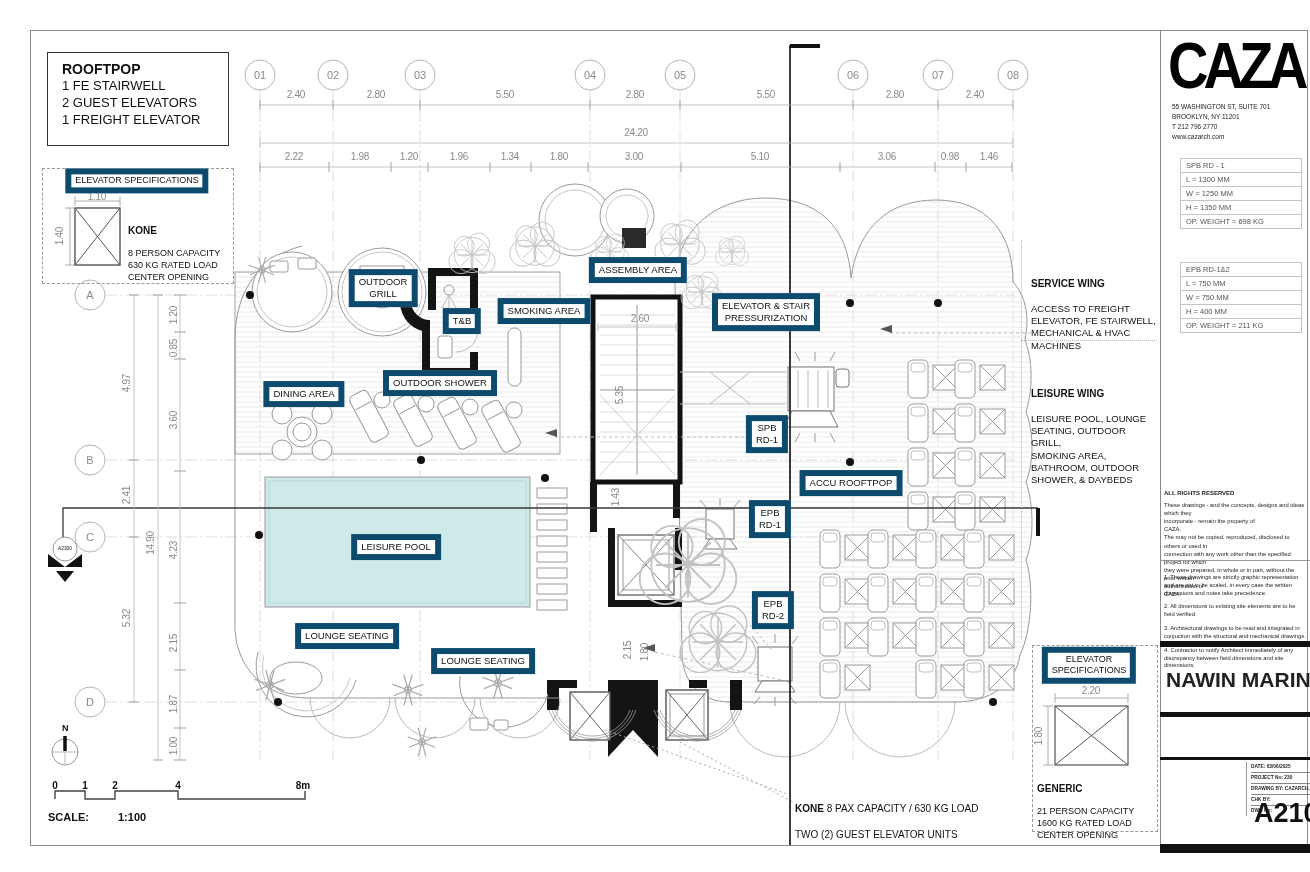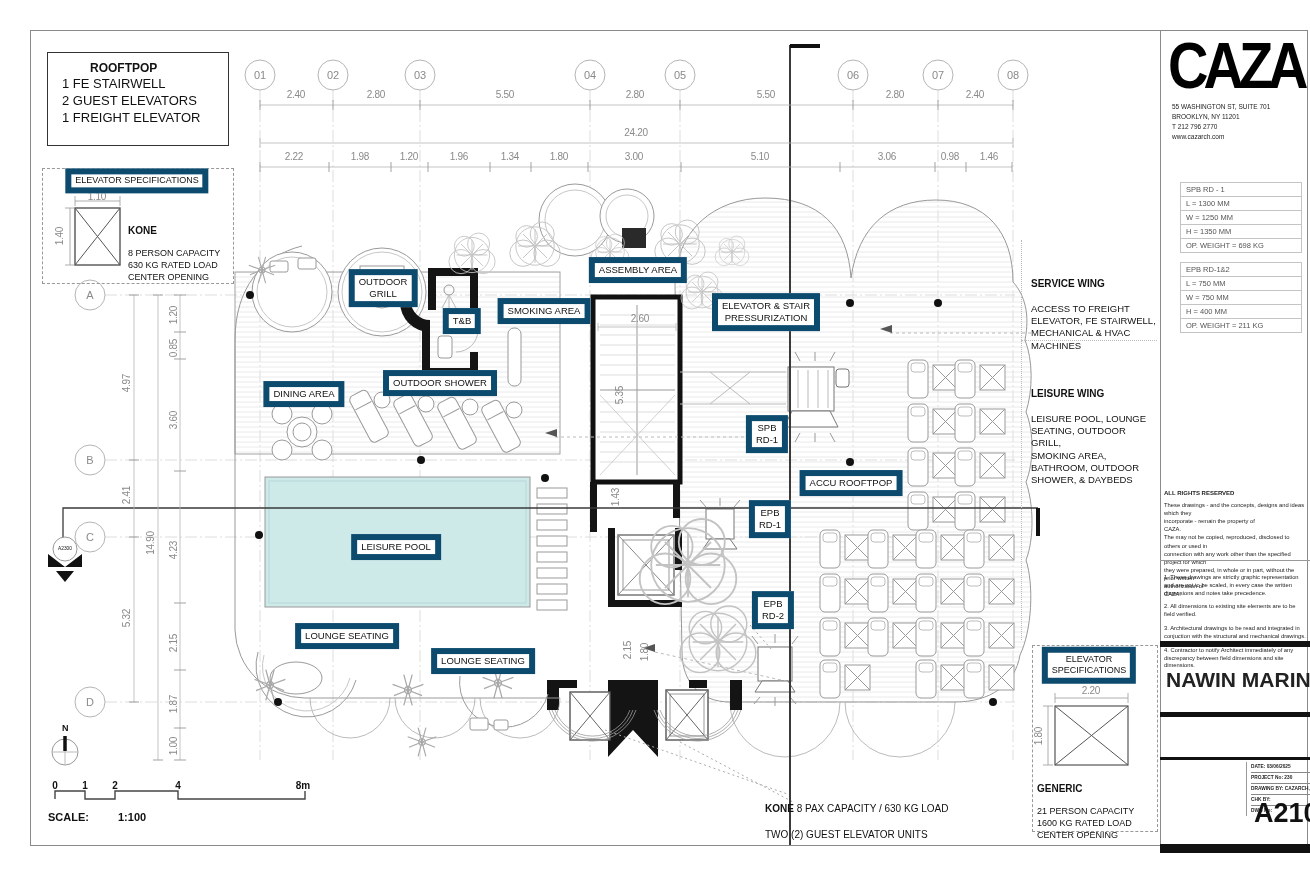--- a/index.html
+++ b/index.html
@@ -6,21 +6,21 @@
   #page{position:relative;width:1310px;height:872px;background:#fff;overflow:hidden;color:#111;}
   .abs{position:absolute;}
   .sheet-border{position:absolute;left:30px;top:30px;width:1276px;height:814px;border:1px solid #8a8a8a;}
   .panel-divider{position:absolute;left:1160px;top:30px;width:1px;height:815px;background:#8a8a8a;}
   .box-label{position:absolute;transform:translate(-50%,-50%);background:#fff;border:6px solid #0c4a6e;
     padding:1px 4px;font-size:9.5px;line-height:1.25;text-align:center;white-space:pre-line;color:#111;}
   .note{position:absolute;font-size:9.5px;line-height:1.3;white-space:pre-line;color:#111;}
   .note .t{font-weight:bold;font-size:10px;}
   .tiny{font-size:4.8px;}
   .legend-box{position:absolute;left:47px;top:52px;width:166px;height:84px;border:1.5px solid #333;padding:8px 0 0 14px;background:#fff;}
-  .legend-box .title{font-weight:bold;font-size:12px;margin-bottom:1px;margin-left:28px;}
+  .legend-box .title{font-weight:bold;font-size:14px;margin-bottom:1px;}
   .legend-box .line{font-size:13px;line-height:1.3;}
   .dashed-box{position:absolute;border:1px dashed #999;background:transparent;}
   .scale-tick{position:absolute;transform:translate(-50%,0);font-size:10px;font-weight:bold;color:#111;}
   
   .logo{position:absolute;left:1168px;top:28px;font-size:56px;font-weight:900;letter-spacing:-5px;transform:scaleY(1.15);transform-origin:top left;color:#000;}
   .address{position:absolute;left:1172px;top:102px;font-size:6.5px;line-height:1.55;white-space:pre-line;color:#222;}
   .spec-table{position:absolute;left:1180px;width:120px;border:1px solid #c4c4c4;background:#fff;}
   .spec-table .row{border-bottom:1px solid #c4c4c4;font-size:7.5px;color:#555;padding:2px 5px;height:9px;}
   .spec-table .row:last-child{border-bottom:none;}
   .rights{position:absolute;left:1164px;width:142px;font-size:5.8px;line-height:1.4;white-space:pre-line;color:#222;}
@@ -416,21 +416,21 @@
   <div class="dashed-box" style="left:1032px;top:645px;width:124px;height:185px"></div>
   <div class="box-label" style="left:1089px;top:665px;font-size:9px">ELEVATOR
 SPECIFICATIONS</div>
   <div class="note" style="left:1037px;top:770px;font-size:9px">
     <div class="t">GENERIC</div>
     <div>21 PERSON CAPACITY
 1600 KG RATED LOAD
 CENTER OPENING</div>
   </div>
 
-  <div class="note" style="left:765px;top:789px;font-size:10px">
+  <div class="note" style="left:795px;top:789px;font-size:10px">
     <div><b>KONE</b><span> 8 PAX CAPACITY / 630 KG LOAD</span></div>
     <div>TWO (2) GUEST ELEVATOR UNITS</div>
   </div>
 
   <div class="note tiny" style="left:65px;top:549px;transform:translate(-50%,-50%)">A2300</div>
   <div class="note" style="left:62px;top:723px;font-weight:bold;font-size:9px">N</div>
 
   <div class="scale-tick" style="left:55px;top:780px">0</div>
   <div class="scale-tick" style="left:85px;top:780px">1</div>
   <div class="scale-tick" style="left:115px;top:780px">2</div>
@@ -438,21 +438,21 @@
   <div class="scale-tick" style="left:303px;top:780px">8m</div>
   <div class="note" style="left:48px;top:810px;font-weight:bold;font-size:11px">SCALE:</div>
   <div class="note" style="left:118px;top:810px;font-weight:bold;font-size:11px">1:100</div>
 
   <div class="logo">CAZA</div>
   <div class="address">55 WASHINGTON ST, SUITE 701
 BROOKLYN, NY 11201
 T  212 796 2770
 www.cazarch.com</div>
 
-  <div class="spec-table" style="top:182px">
+  <div class="spec-table" style="top:158px">
     <div class="row">SPB RD - 1</div>
     <div class="row">L = 1300 MM</div>
     <div class="row">W = 1250 MM</div>
     <div class="row">H = 1350 MM</div>
     <div class="row">OP. WEIGHT = 698 KG</div>
   </div>
   <div class="spec-table" style="top:262px">
     <div class="row">EPB RD-1&amp;2</div>
     <div class="row">L = 750 MM</div>
     <div class="row">W = 750 MM</div>

